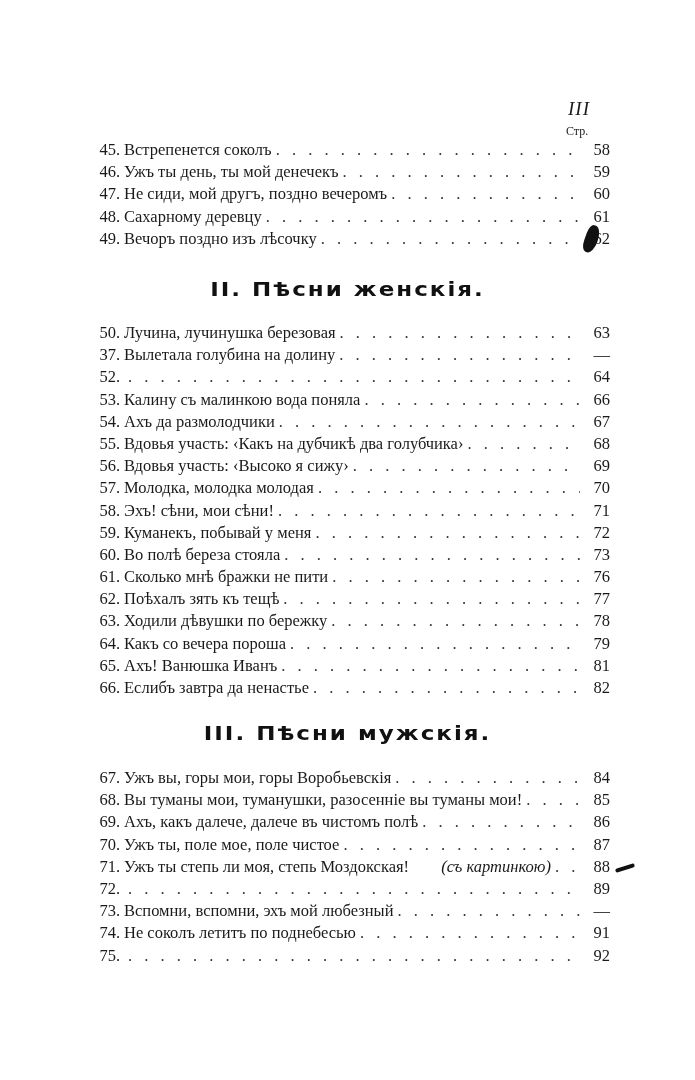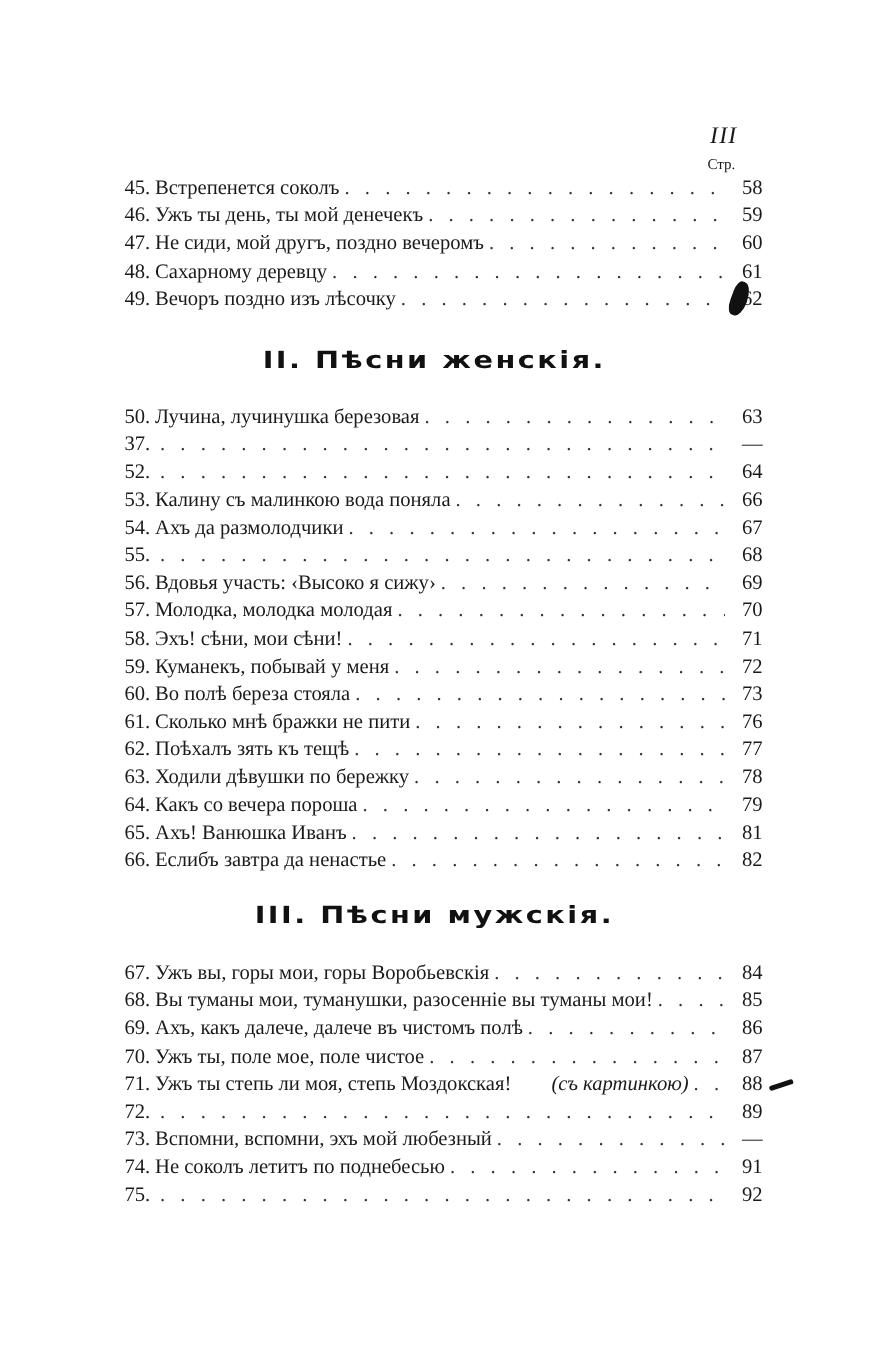--- a/index.html
+++ b/index.html
@@ -99,20 +99,21 @@
     <div class="row">
       <span class="num">50</span>
       <span class="dot-after">.</span>
       <span class="title"><span>Лучина, лучинушка березовая</span></span>
       <span class="leader"></span>
       <span class="pg">63</span>
     </div>
     <div class="row">
       <span class="num">37</span>
       <span class="dot-after">.</span>
+      <span class="title"><span>Вылетала голубина на долину</span></span>
       <span class="leader"></span>
       <span class="pg">—</span>
     </div>
     <div class="row">
       <span class="num">52</span>
       <span class="dot-after">.</span>
       <span class="leader"></span>
       <span class="pg">64</span>
     </div>
     <div class="row">
@@ -125,20 +126,21 @@
     <div class="row">
       <span class="num">54</span>
       <span class="dot-after">.</span>
       <span class="title"><span>Ахъ да размолодчики</span></span>
       <span class="leader"></span>
       <span class="pg">67</span>
     </div>
     <div class="row">
       <span class="num">55</span>
       <span class="dot-after">.</span>
+      <span class="title"><span>Вдовья участь: ‹Какъ на дубчикѣ два голубчика›</span></span>
       <span class="leader"></span>
       <span class="pg">68</span>
     </div>
     <div class="row">
       <span class="num">56</span>
       <span class="dot-after">.</span>
       <span class="title"><span>Вдовья участь: ‹Высоко я сижу›</span></span>
       <span class="leader"></span>
       <span class="pg">69</span>
     </div>

